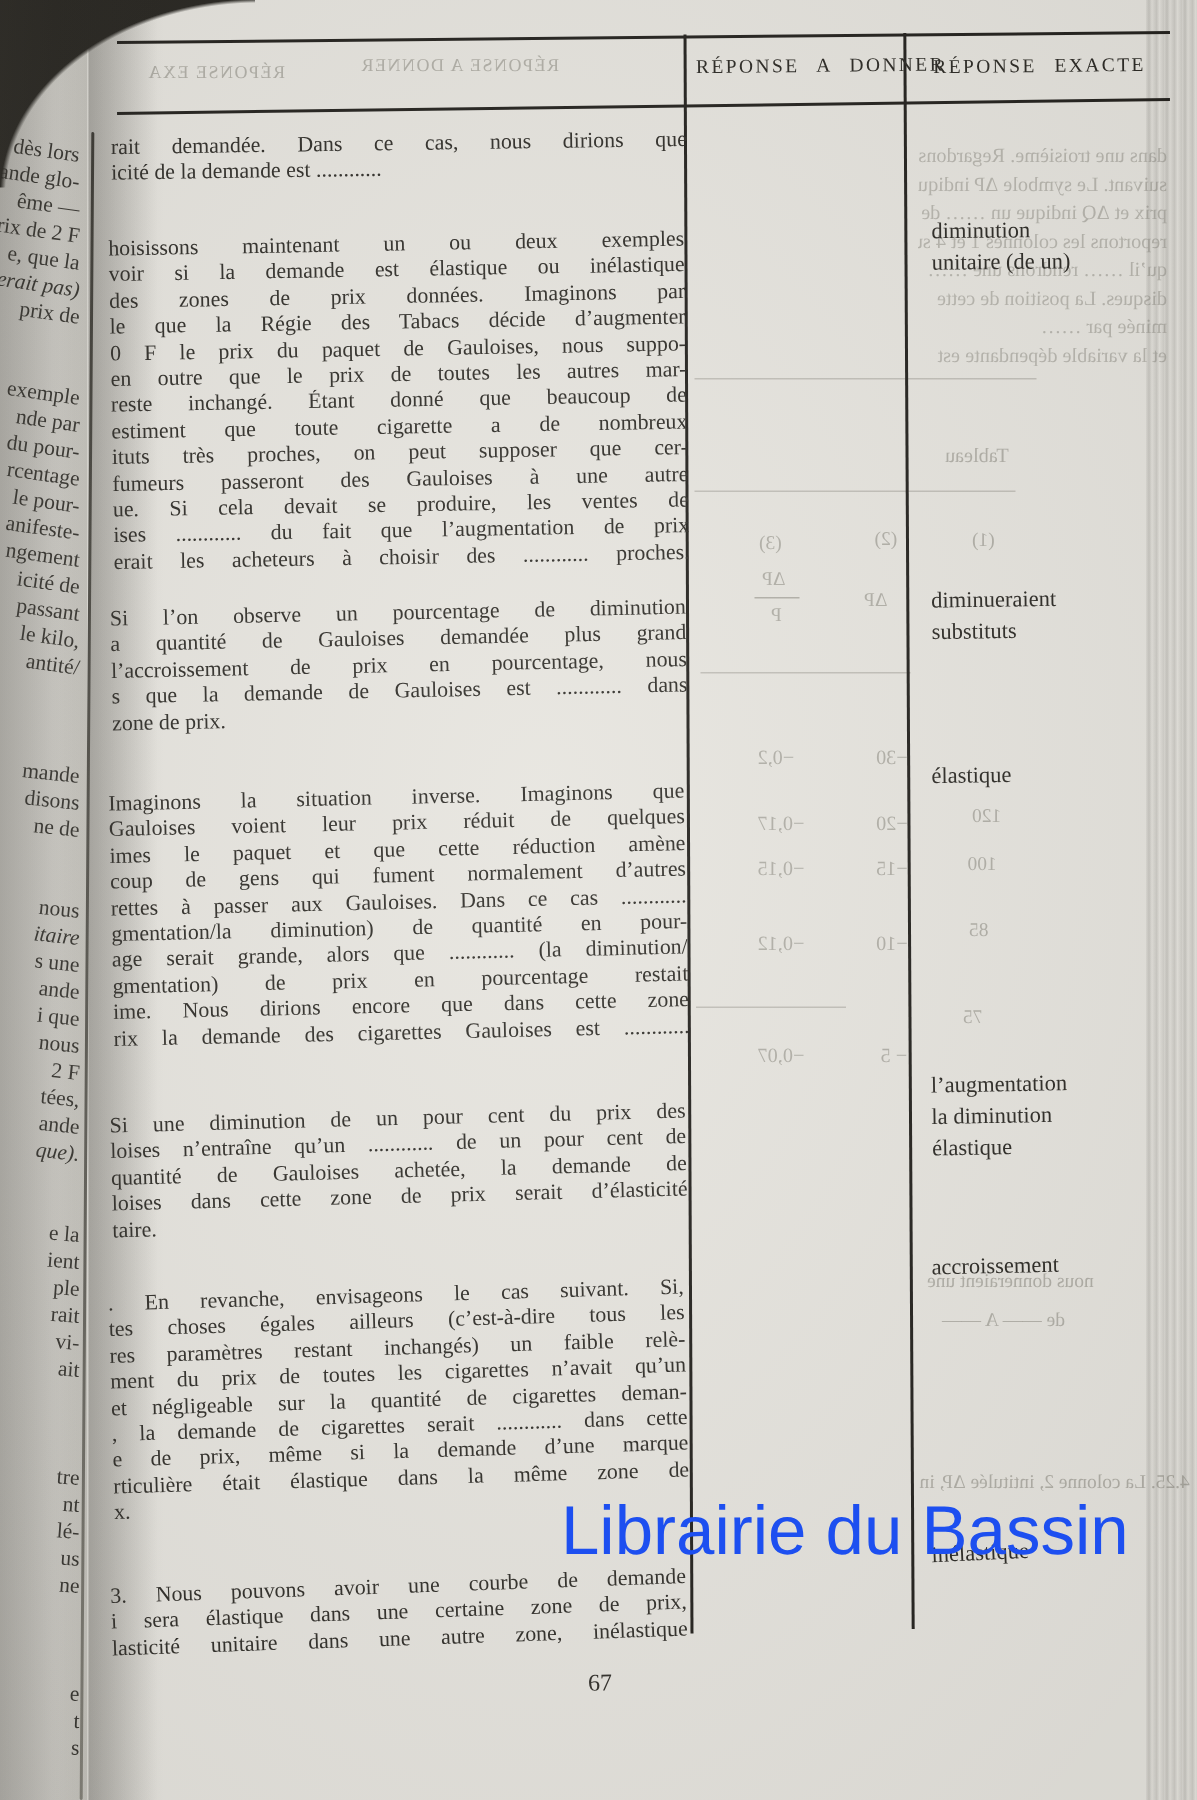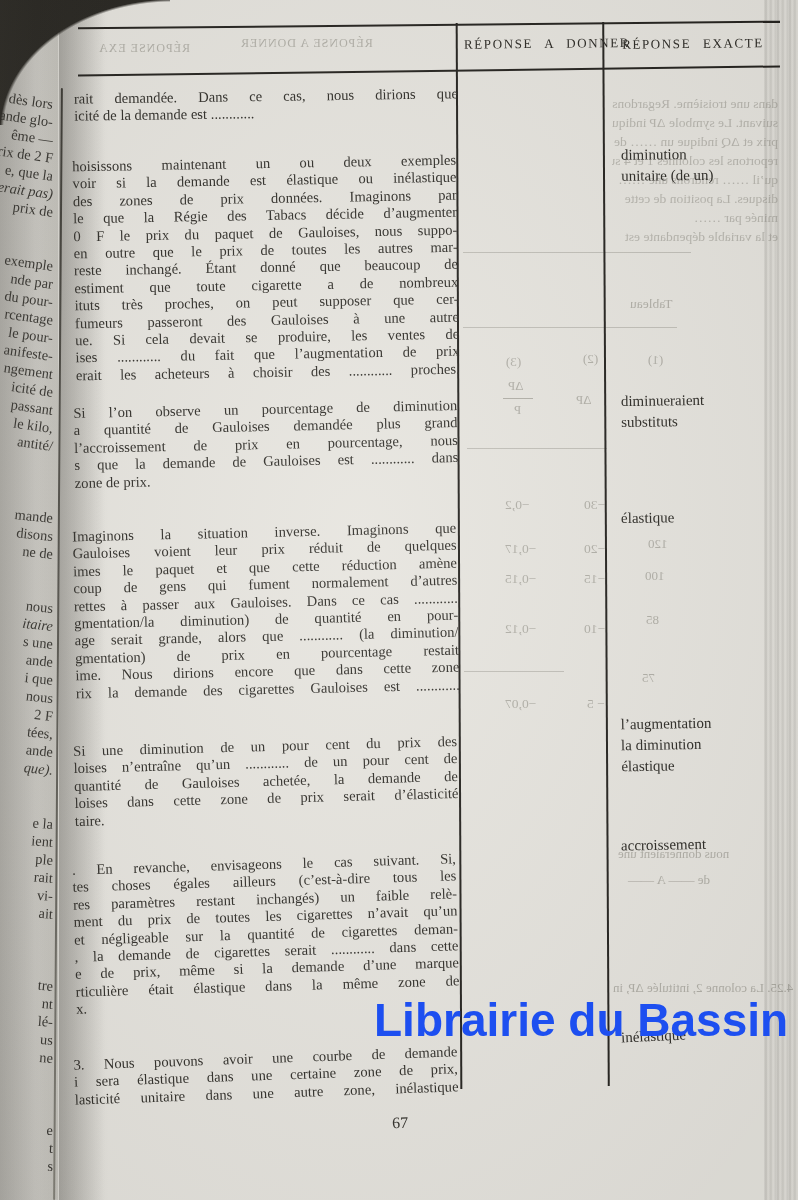--- a/index.html
+++ b/index.html
@@ -87,21 +87,21 @@
   .a3{ top:507px; transform:rotate(-.8deg); }
   .a4{ top:713px; transform:rotate(-1deg); }
   .a5{ top:834px; transform:rotate(-1.2deg); }
   .a6{ top:1024px; transform:rotate(-2.6deg); }
 
   .pagenum{ position:absolute; left:350px; top:1114px; width:100px; text-align:center;
     font-size:16px; color:#34322d; transform:rotate(-1.5deg); }
 
   .watermark{
     position:absolute; left:374px; top:993px; white-space:nowrap;
-    font-family:"Liberation Sans", sans-serif; font-size:46px; font-weight:700;
+    font-family:"Liberation Sans", sans-serif; font-size:46px; font-weight:400;
     z-index:30;
   }
 
   
   .bl{ position:absolute; color:rgba(125,123,114,.50); transform:scale(-1,1); white-space:nowrap; }
   .blline{ position:absolute; background:rgba(125,123,114,.35); height:1px; }
   .bleedcol{ position:absolute; left:612px; top:94px; width:166px; font-size:13.5px;
     color:rgba(128,126,117,.45); transform:scale(-1,1); }
   .bleedcol .tl{ height:19px; line-height:19px; overflow:hidden; white-space:nowrap; }
   .blrow{ position:absolute; width:100px; display:flex; justify-content:space-between;

